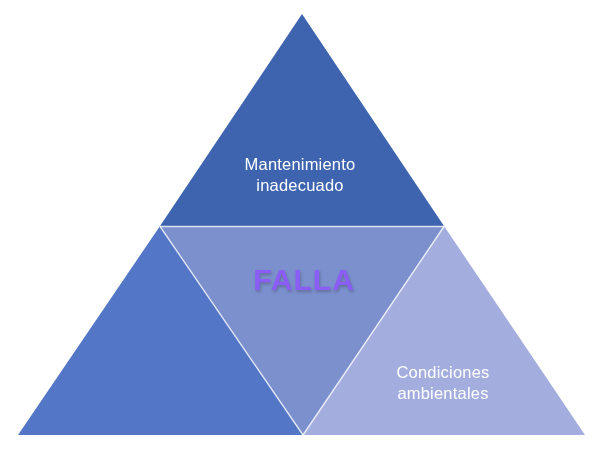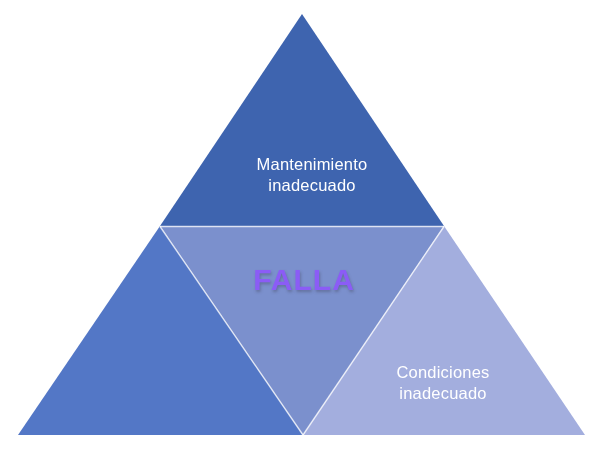--- a/index.html
+++ b/index.html
@@ -27,21 +27,21 @@
     position: absolute;
     transform: translate(-50%, -50%);
     text-align: center;
     white-space: pre-line;
     color: #ffffff;
     font-size: 16.5px;
     line-height: 1.3;
     letter-spacing: 0.2px;
     pointer-events: none;
   }
-  .label-top  { left: 312px; top: 175px; width: 220px; }
+  .label-top  { left: 300px; top: 175px; width: 220px; }
   .label-left { left: 173px; top: 384px; width: 180px; }
   .label-right{ left: 443px; top: 383px; width: 190px; }
   .label-falla {
     left: 304px;
     top: 279px;
     width: 220px;
     font-size: 30px;
     font-weight: 700;
     letter-spacing: 1px;
     color: #8b5cf6;
@@ -74,14 +74,14 @@
     <line x1="444" y1="226.5" x2="303" y2="435" stroke-width="1.4" stroke="rgba(255,255,255,0.75)"></line>
   </svg>
 
   <div class="label label-top">Mantenimiento
 inadecuado</div>
 
   <div class="label label-falla">FALLA</div>
 
 
   <div class="label label-right">Condiciones
-inadecuado</div>
+ambientales</div>
 </div>
 
 </body></html>

